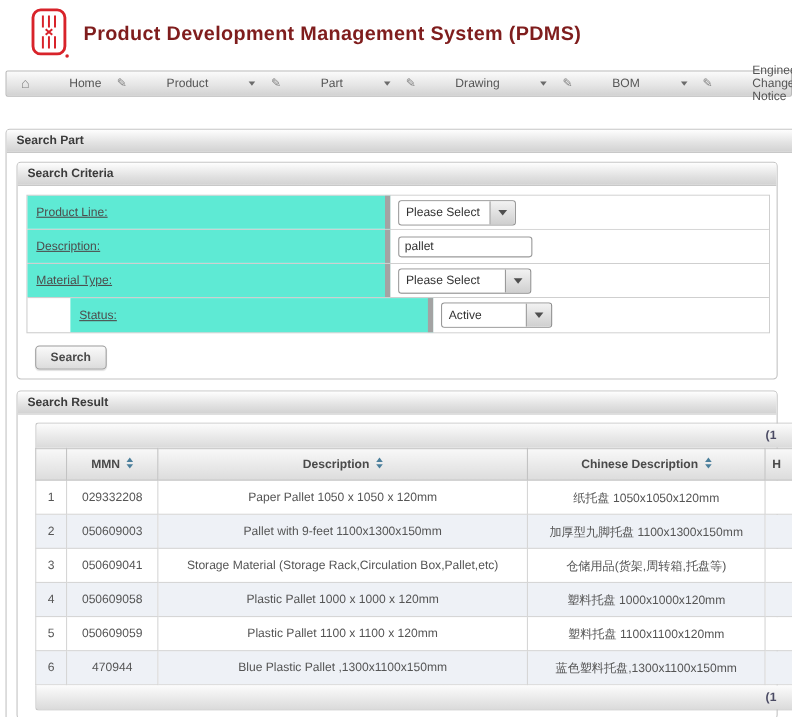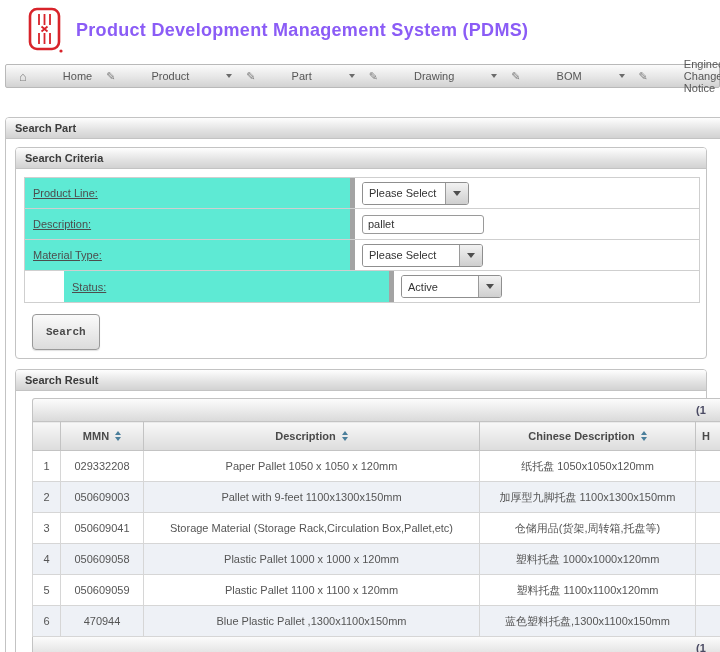--- a/index.html
+++ b/index.html
@@ -3,21 +3,21 @@
 <meta charset="utf-8">
 <style>
   html,body{margin:0;padding:0;background:#fff;}
   #viewport{
     position:relative;width:720px;height:652px;overflow:hidden;background:#fff;
     font-family:"Liberation Sans",sans-serif;font-size:11px;color:#333;
   }
   
   .app-header{display:flex;align-items:center;height:60px;padding-left:28px;}
   .logo{flex:0 0 auto;margin-right:12px;}
-  .app-title{font-size:18px;font-weight:bold;color:#8b5cf6;letter-spacing:.3px;}
+  .app-title{font-size:18px;font-weight:bold;color:#7f1d1d;letter-spacing:.3px;}
   
   .navbar{
     position:absolute;left:5px;top:64px;width:715px;height:24px;
     border:1px solid #b9b9b9;border-radius:2px;
     background:linear-gradient(#fbfbfb,#e6e6e6 55%,#d2d2d2);
     display:flex;align-items:center;padding-left:6px;box-sizing:border-box;
   }
   .nav-item{display:flex;align-items:center;padding:0 7px;height:100%;cursor:pointer;color:#565656;gap:32px;}
   .nav-icon{margin-right:4px;color:#808080;font-size:11px;line-height:1;}
   .home-icon:before{content:"⌂";font-size:13px;}
@@ -43,21 +43,21 @@
   .form-field{flex:1;background:#fff;display:flex;align-items:center;padding-left:7px;}
   .combo{display:inline-flex;align-items:stretch;border:1px solid #8f8f8f;border-radius:3px;background:#fff;height:21px;overflow:hidden;cursor:pointer;}
   .combo-text{display:flex;align-items:center;padding:0 6px;color:#333;background:#fff;}
   .combo-btn{width:22px;display:flex;align-items:center;justify-content:center;border-left:1px solid #9a9a9a;background:linear-gradient(#f2f2f2,#cfcfcf);}
   .caret-down{width:0;height:0;border-left:4px solid transparent;border-right:4px solid transparent;border-top:5px solid #4e4e4e;}
   .f0 .combo-text{width:70px;}
   .f2 .combo-text{width:84px;}
   .f3 .combo-text{width:64px;}
   .text-input{width:110px;height:17px;border:1px solid #9a9a9a;border-radius:3px;padding:0 5px;font-family:"Liberation Sans",sans-serif;font-size:11px;color:#333;}
   .search-btn{
-    margin:11px 0 0 8px;height:36px;padding:0 13px;font-family:Liberation Mono, monospace;
+    margin:11px 0 0 8px;height:22px;padding:0 13px;font-family:Liberation Sans, sans-serif;
     font-size:11px;font-weight:bold;color:#4a4a4a;border:1px solid #999;border-radius:4px;
     background:linear-gradient(#fafafa,#dcdcdc);cursor:pointer;box-shadow:0 1px 1px rgba(0,0,0,.12);
   }
   .panel-result{margin-top:10px;}
   .result-body{padding:7px 0 7px 16px;}
   
   .table-wrap{width:740px;}
   .paginator{position:relative;width:740px;height:23px;border:1px solid #c3c3c3;background:linear-gradient(#fcfcfc,#dadada);box-sizing:border-box;}
   .paginator.top{border-radius:3px 3px 0 0;border-bottom:none;}
   .paginator.bottom{border-radius:0 0 3px 3px;border-top:none;}

